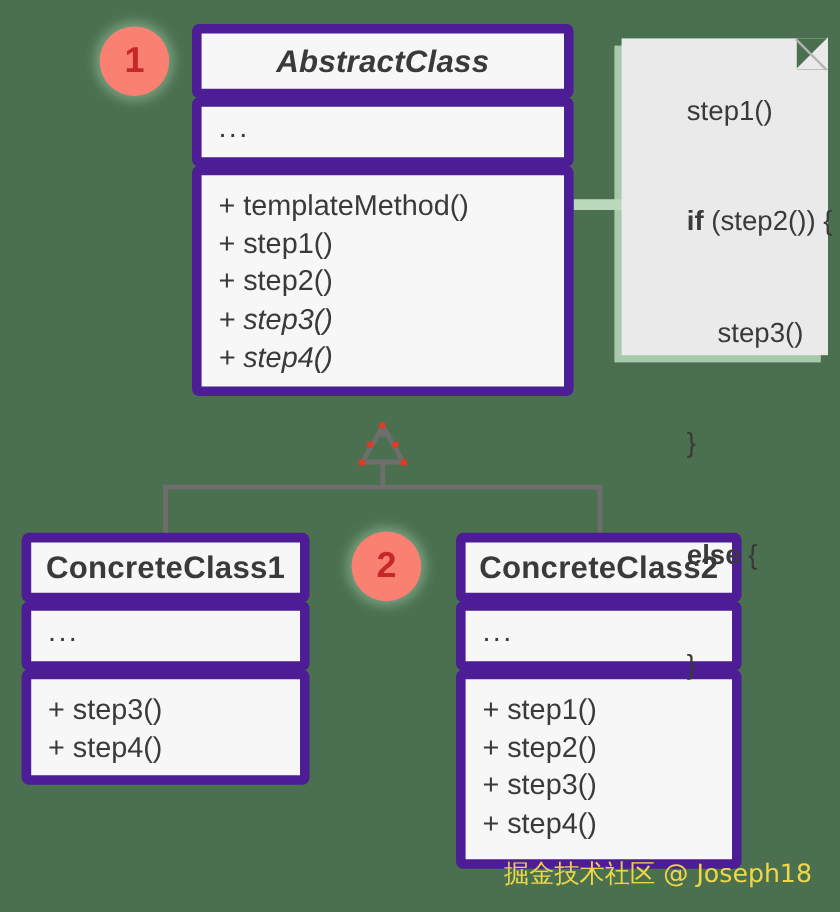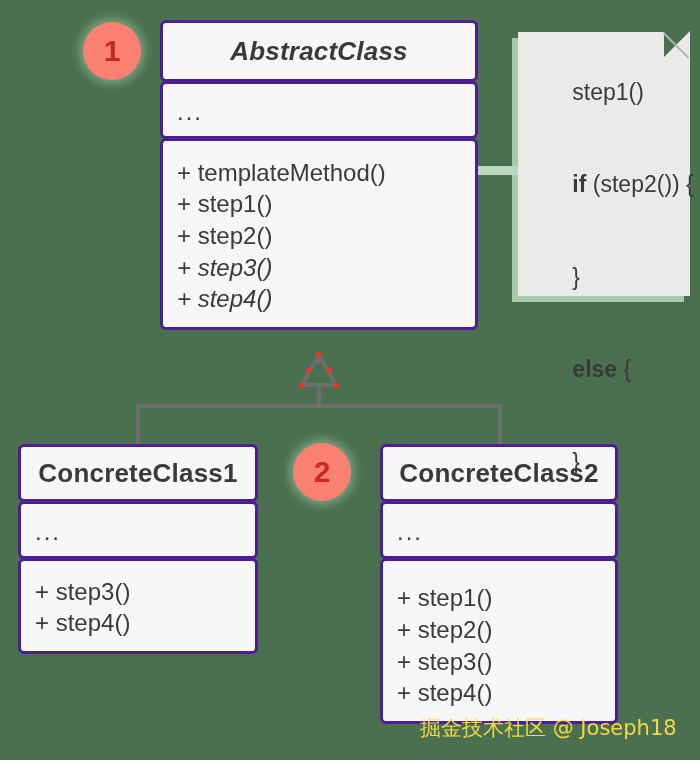--- a/index.html
+++ b/index.html
@@ -20,21 +20,21 @@
   }
 
   
   .uml-class {
     position: absolute;
     box-sizing: border-box;
   }
   .compartment {
     box-sizing: border-box;
     background: #f7f7f7;
-    border: 3px solid #4c1d95;
+    border: 8px solid #4c1d95;
     border-radius: 6px;
     display: flex;
     flex-direction: column;
     justify-content: center;
     overflow: hidden;
   }
   .compartment + .compartment {
     margin-top: -1px;
   }
   .cls-title {
@@ -55,21 +55,21 @@
     justify-content: flex-end;
   }
   .ellipsis {
     line-height: 1;
     letter-spacing: 2px;
     display: block;
     padding-bottom: 4px;
   }
   .cls-ops {
     padding: 10px 14px 12px 14px;
-    justify-content: flex-end;
+    justify-content: flex-start;
   }
   .op {
     font-size: 24px;
     color: #3a3a3a;
     line-height: 1.32;
     white-space: nowrap;
   }
   .op.italic {
     font-style: italic;
   }
@@ -268,20 +268,23 @@
 
   <div id="code-note">
     <div class="fold"></div>
     <div class="code-line">
       <span class="kw"></span><span>step1()</span>
     </div>
     <div class="code-line">
       <span class="kw">if</span><span> (step2()) {</span>
     </div>
     <div class="code-line">
+      <span class="kw"></span><span>    step3()</span>
+    </div>
+    <div class="code-line">
       <span class="kw"></span><span>}</span>
     </div>
     <div class="code-line">
       <span class="kw">else</span><span> {</span>
     </div>
     <div class="code-line">
       <span class="kw"></span><span>}</span>
     </div>
   </div>
 

